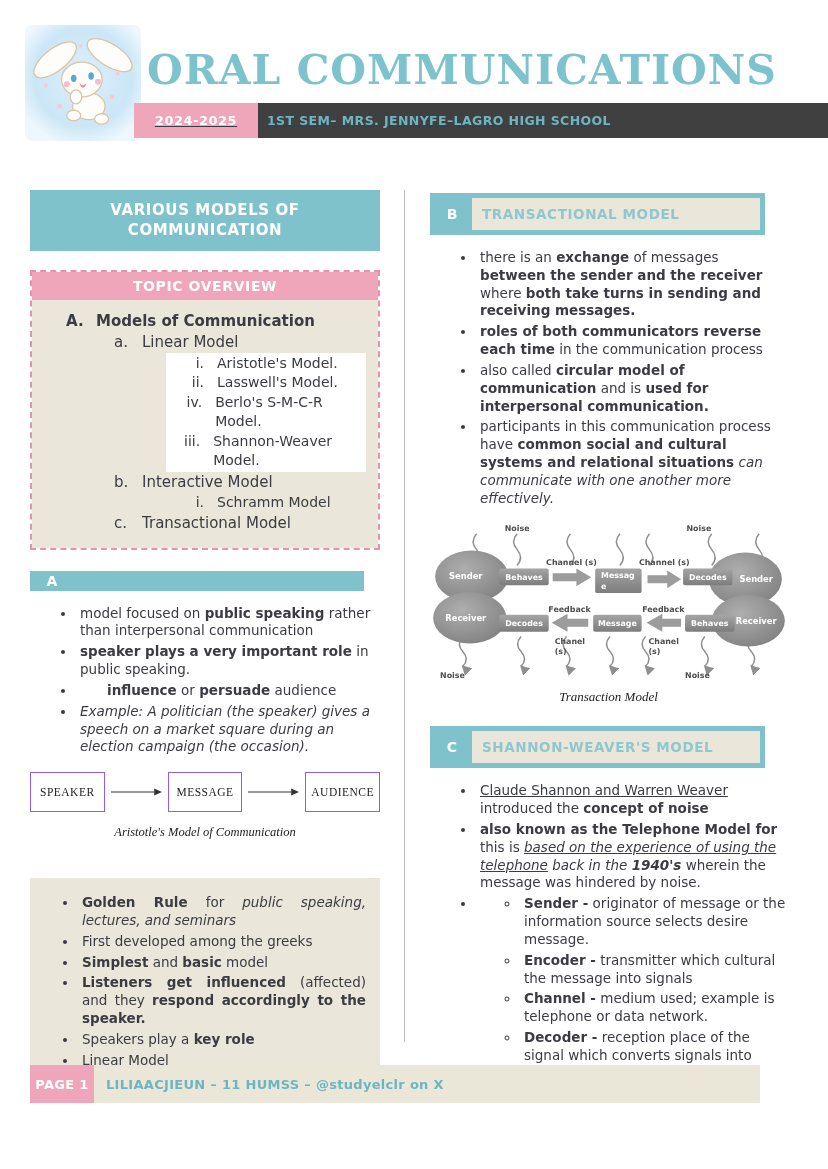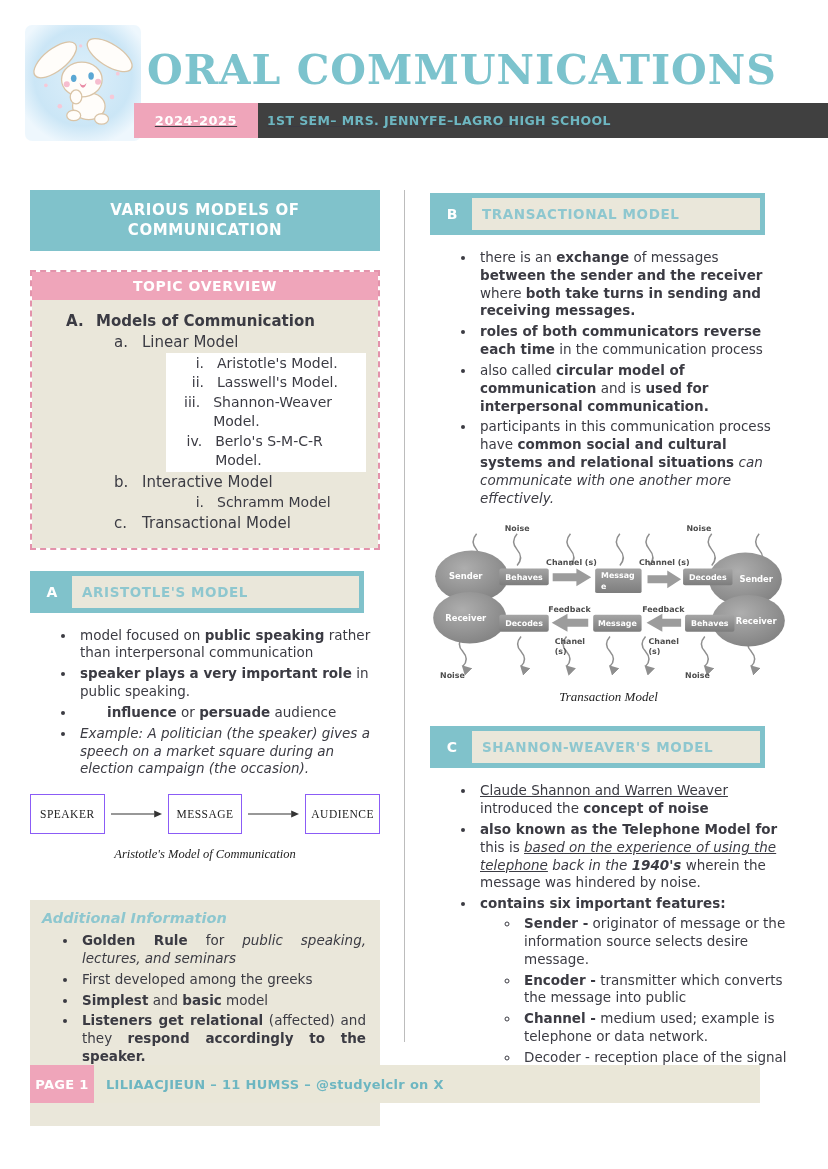--- a/index.html
+++ b/index.html
@@ -153,46 +153,45 @@
         <div class="o-white">
           <div class="o-roman">
             <span class="o-n">i.</span>
             <span class="o-t">Aristotle's Model.</span>
           </div>
           <div class="o-roman">
             <span class="o-n">ii.</span>
             <span class="o-t">Lasswell's Model.</span>
           </div>
           <div class="o-roman">
+            <span class="o-n">iv.</span>
+            <span class="o-t">Berlo's S-M-C-R Model.</span>
+          </div>
+          <div class="o-roman">
             <span class="o-n">iii.</span>
             <span class="o-t">Shannon-Weaver Model.</span>
           </div>
-          <div class="o-roman">
-            <span class="o-n">iv.</span>
-            <span class="o-t">Berlo's S-M-C-R Model.</span>
-          </div>
         </div>
         <div class="o-row2">
           <span class="o-n">b.</span>
           <span class="o-t">Interactive Model</span>
         </div>
         <div class="o-roman">
           <span class="o-n">i.</span>
           <span class="o-t">Schramm Model</span>
         </div>
         <div class="o-row2">
           <span class="o-n">c.</span>
           <span class="o-t">Transactional Model</span>
         </div>
       </div>
     </div>
 
     <div class="sec-header w338">
       <div class="sec-letter">A</div>
-      <div class="sec-label">ARISTOTLE'S MODEL</div>
     </div>
 
     <ul class="bullets">
       <li><span><span>model focused on </span><span style="font-weight: 700;">public speaking</span><span> rather than interpersonal communication</span></span></li>
       <li><span><span style="font-weight: 700;">speaker plays a very important role</span><span> in public speaking.</span></span></li>
       <li><span><span style="font-weight: 700; margin-left: 27px;">influence</span><span> or </span><span style="font-weight: 700;">persuade</span><span> audience</span></span></li>
       <li><span><span style="font-style: italic;">Example: A politician (the speaker) gives a speech on a market square during an election campaign (the occasion).</span></span></li>
     </ul>
 
     <div class="ad">
@@ -204,26 +203,25 @@
       <div class="ad-box">MESSAGE</div>
       <svg class="ad-arrow" width="52" height="10" viewBox="0 0 52 10">
         <line x1="0" y1="5" x2="44" y2="5" stroke="#333" stroke-width="1.2"></line>
         <polygon points="44,1.5 52,5 44,8.5" fill="#333"></polygon>
       </svg>
       <div class="ad-box">AUDIENCE</div>
     </div>
     <div class="ad-caption">Aristotle's Model of Communication</div>
 
     <div class="add-info">
-      <div class="add-title">Additional Information</div>
       <ul class="bullets">
         <li><span><span style="font-weight: 700;">Golden Rule</span><span> for </span><span style="font-style: italic;">public speaking, lectures, and seminars</span></span></li>
         <li><span><span>First developed among the greeks</span></span></li>
         <li><span><span style="font-weight: 700;">Simplest</span><span> and </span><span style="font-weight: 700;">basic</span><span> model</span></span></li>
-        <li><span><span style="font-weight: 700;">Listeners get relational</span><span> (affected) and they </span><span style="font-weight: 700;">respond accordingly to the speaker.</span></span></li>
+        <li><span><span style="font-weight: 700;">Listeners get influenced</span><span> (affected) and they </span><span style="font-weight: 700;">respond accordingly to the speaker.</span></span></li>
         <li><span><span>Speakers play a </span><span style="font-weight: 700;">key role</span></span></li>
         <li><span><span>Linear Model</span></span></li>
       </ul>
     </div>
   </div>
 
   <div class="col-right">
 
     <div class="sec-header w335 first">
       <div class="sec-letter">B</div>
@@ -322,26 +320,26 @@
     <div class="td-caption">Transaction Model</div>
 
     <div class="sec-header w335">
       <div class="sec-letter">C</div>
       <div class="sec-label">SHANNON-WEAVER'S MODEL</div>
     </div>
 
     <ul class="bullets">
       <li><span><span style="text-decoration: underline;">Claude Shannon and Warren Weaver</span><span> introduced the </span><span style="font-weight: 700;">concept of noise</span></span></li>
       <li><span><span style="font-weight: 700;">also known as the Telephone Model for</span><span> this is </span><span style="font-style: italic; text-decoration: underline;">based on the experience of using the telephone</span><span style="font-style: italic;"> back in the </span><span style="font-weight: 700; font-style: italic;">1940's</span><span> wherein the message was hindered by noise.</span></span></li>
-      <li><span><span style="font-weight: 700;">contains six important features:</span></span>
+      <li>
         <ul class="sub">
           <li><span><span style="font-weight: 700;">Sender -</span><span> originator of message or the information source selects desire message.</span></span></li>
-          <li><span><span style="font-weight: 700;">Encoder -</span><span> transmitter which converts the message into public</span></span></li>
+          <li><span><span style="font-weight: 700;">Encoder -</span><span> transmitter which cultural the message into signals</span></span></li>
           <li><span><span style="font-weight: 700;">Channel -</span><span> medium used; example is telephone or data network.</span></span></li>
-          <li><span><span style="font-weight: 400; text-align: right;">Decoder -</span><span> reception place of the signal which converts signals into</span></span></li>
+          <li><span><span style="font-weight: 700; text-align: right;">Decoder -</span><span> reception place of the signal which converts signals into</span></span></li>
         </ul>
       </li>
     </ul>
   </div>
 
   <div class="footer">
     <div class="page-badge">PAGE 1</div>
     <div class="credit-bar">LILIAACJIEUN – 11 HUMSS – @studyelclr on X</div>
   </div>
 

